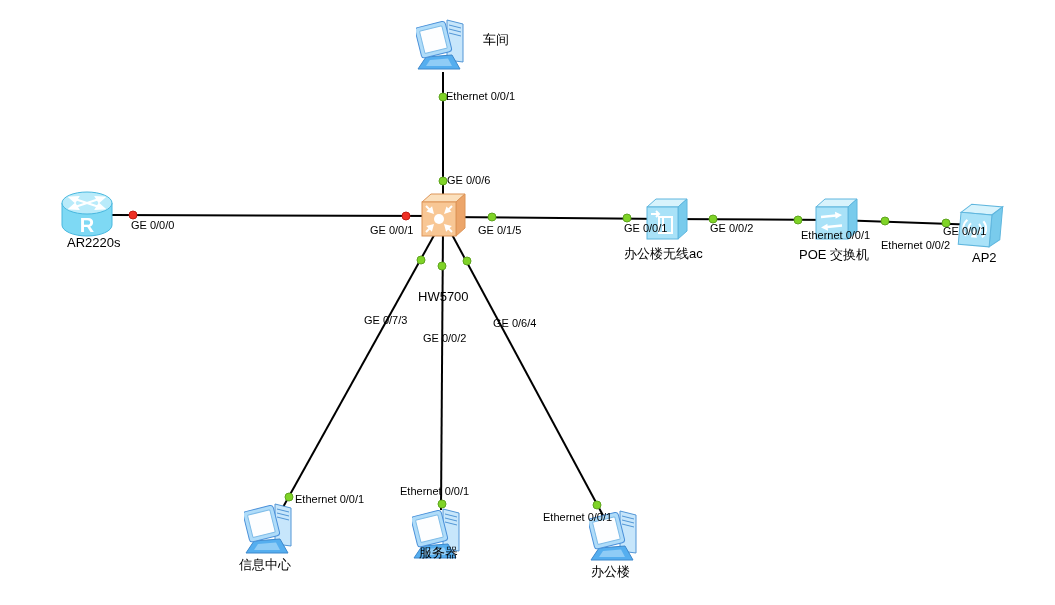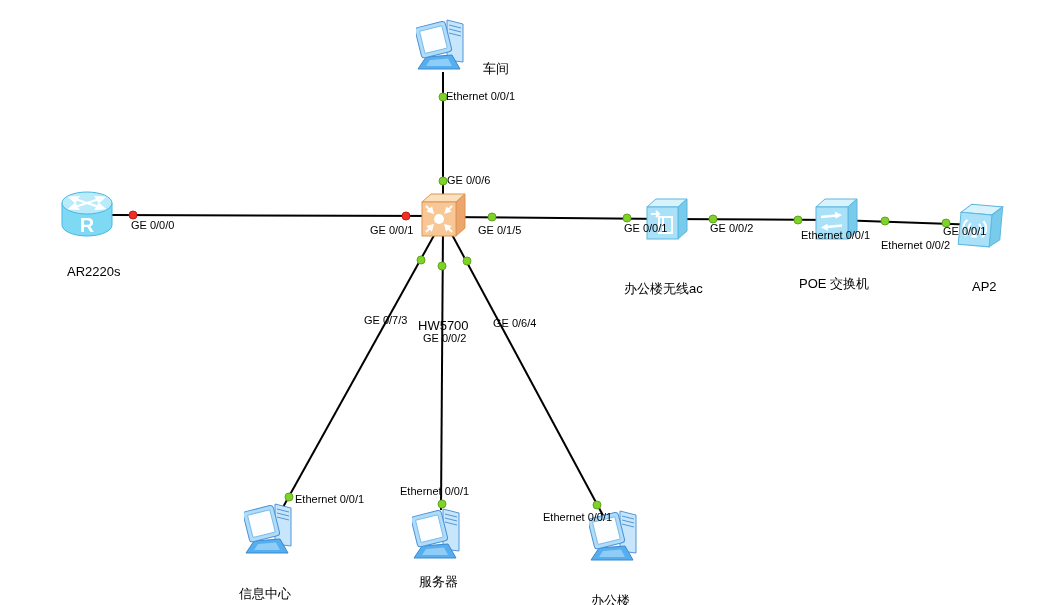--- a/index.html
+++ b/index.html
@@ -10,21 +10,20 @@
   #wires{position:absolute;left:0;top:0;width:1055px;height:605px;}
   .link{stroke:#000000;stroke-width:2;}
   .dot{stroke-width:1;}
   .dot.up{fill:#7FD327;stroke:#5FA51E;}
   .dot.down{fill:#EF2F24;stroke:#C11E15;}
   .device{position:absolute;cursor:pointer;}
   .device svg{display:block;width:100%;height:100%;}
   .dev-label{
     position:absolute;font-size:13px;color:#000;white-space:nowrap;
     font-family:"Liberation Sans","DejaVu Sans",sans-serif;
-    margin-top:29px;
   }
   .port-label{
     position:absolute;font-size:11px;color:#000;white-space:nowrap;
     font-family:"Liberation Sans","DejaVu Sans",sans-serif;
   }
   .defs-holder{position:absolute;width:0;height:0;overflow:hidden;}
 </style>
 </head>
 <body>
 
@@ -182,21 +181,21 @@
   </div>
   <div class="device" style="left:589px;top:507px;width:52px;height:58px">
     <svg>
         <use href="#icon-pc"></use>
       </svg>
   </div>
 
   <div class="dev-label" style="left:483px;top:31px">车间</div>
   <div class="dev-label" style="left:67px;top:235px">AR2220s</div>
   <div class="dev-label" style="left:418px;top:289px">HW5700</div>
-  <div class="dev-label" style="left:624px;top:251px">办公楼无线ac</div>
+  <div class="dev-label" style="left:624px;top:245px">办公楼无线ac</div>
   <div class="dev-label" style="left:799px;top:246px">POE 交换机</div>
   <div class="dev-label" style="left:972px;top:250px">AP2</div>
   <div class="dev-label" style="left:239px;top:556px">信息中心</div>
   <div class="dev-label" style="left:419px;top:544px">服务器</div>
   <div class="dev-label" style="left:591px;top:563px">办公楼</div>
 
   <div class="port-label" style="left:446px;top:90px">Ethernet 0/0/1</div>
   <div class="port-label" style="left:447px;top:174px">GE 0/0/6</div>
   <div class="port-label" style="left:131px;top:219px">GE 0/0/0</div>
   <div class="port-label" style="left:370px;top:224px">GE 0/0/1</div>

